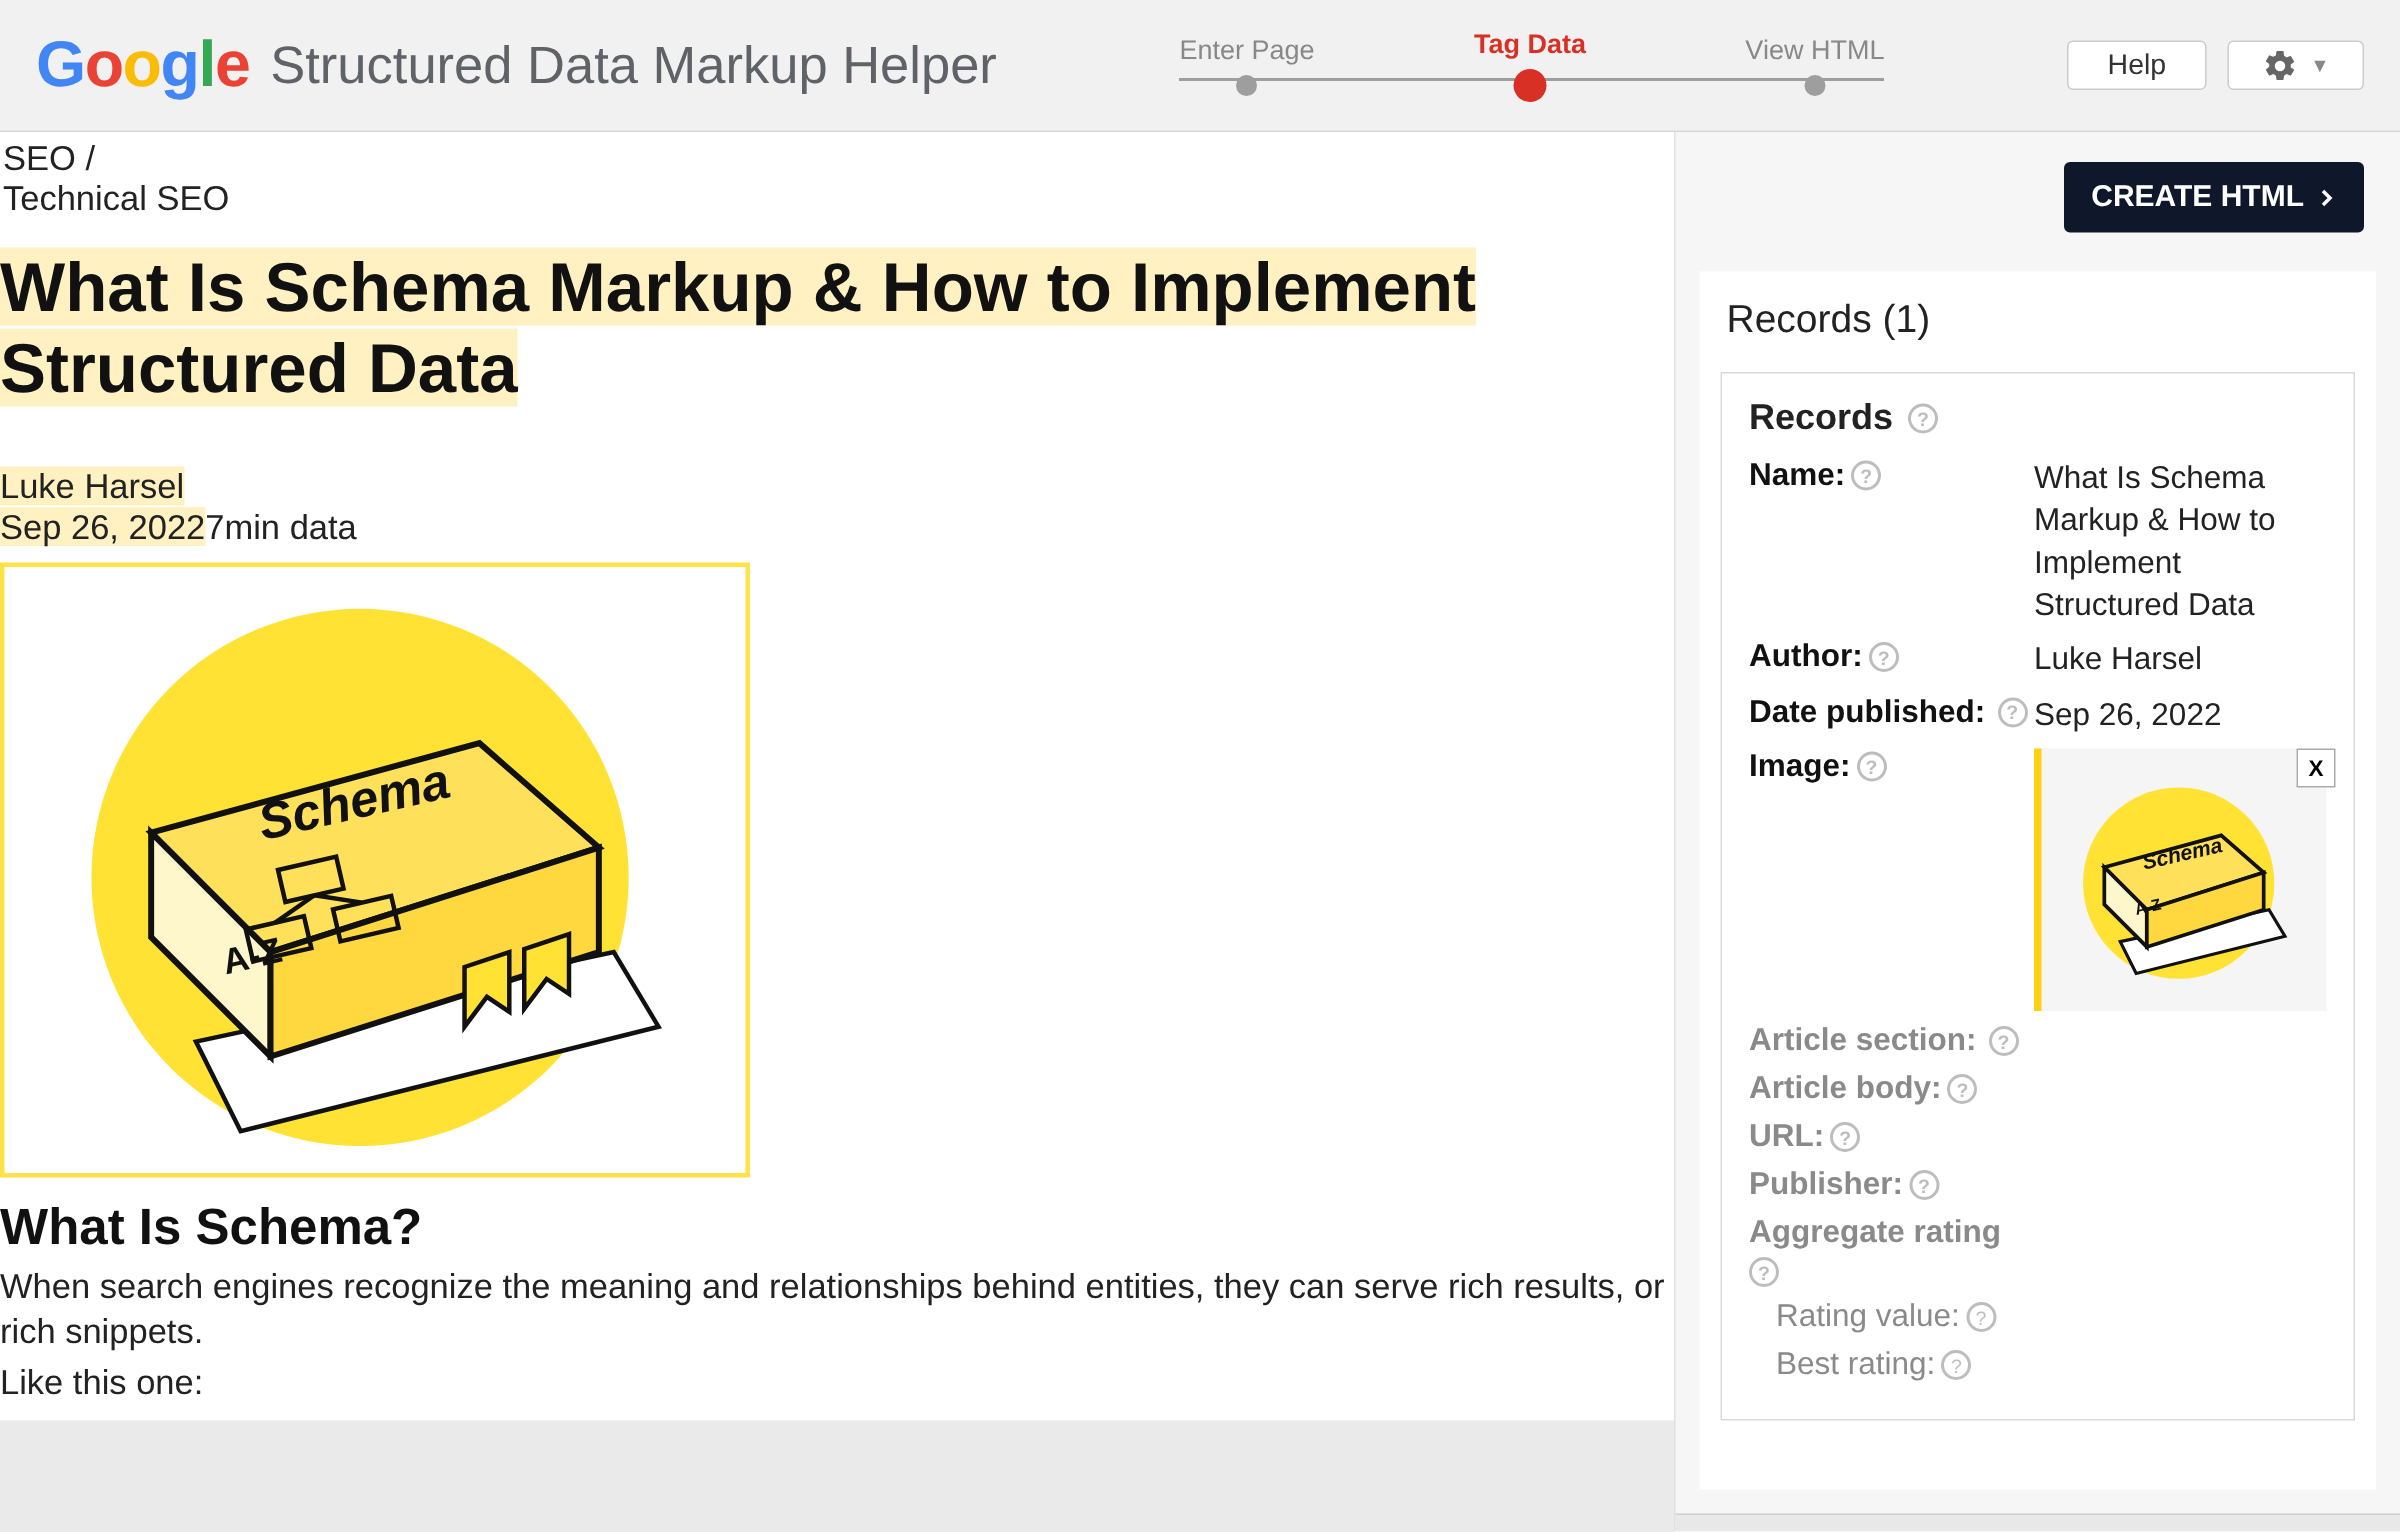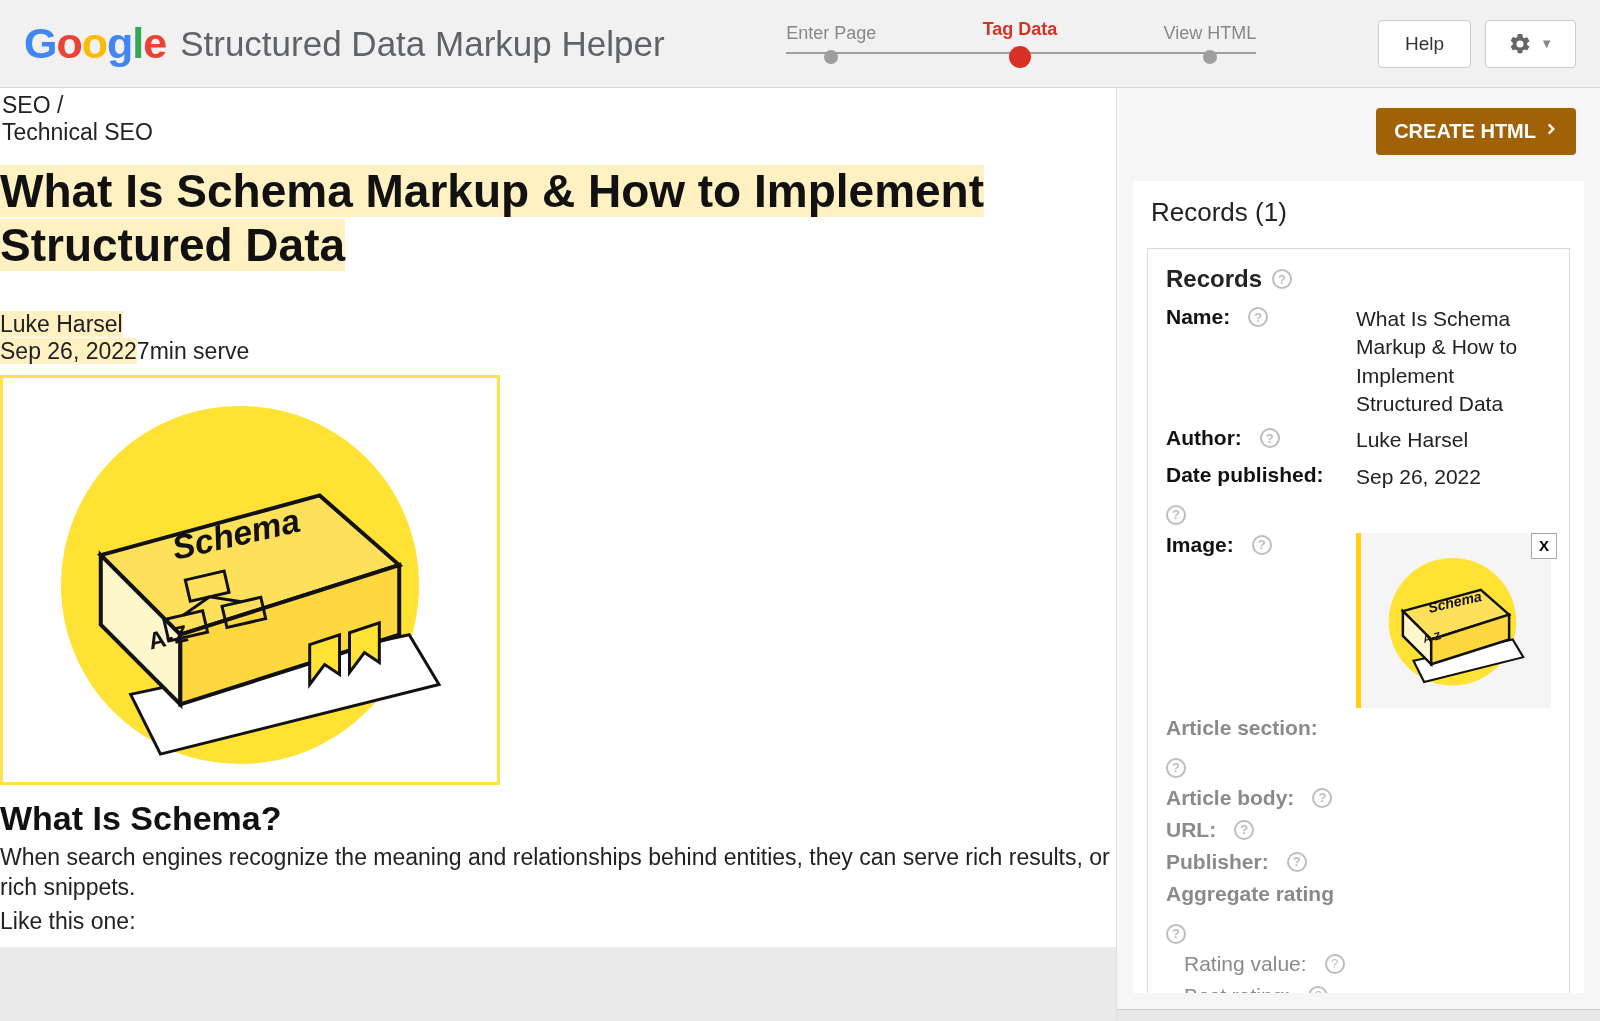--- a/index.html
+++ b/index.html
@@ -26,21 +26,21 @@
   .stepper { flex: 1; display:flex; justify-content:center; align-items:center; position:relative; margin: 0 40px; }
   .step-track { position:relative; width:470px; display:flex; justify-content:space-between; align-items:center; }
   .step-line { position:absolute; top:50%; left:0; right:0; height:2px; background:#9e9e9e; transform:translateY(8px); }
   .step { display:flex; flex-direction:column; align-items:center; position:relative; z-index:1; }
   .step-label { font-size:18px; color:#888; margin-bottom:6px; }
   .step.active .step-label { color:#d93025; font-weight:bold; }
   .step-dot { width:14px; height:14px; border-radius:50%; background:#9e9e9e; }
   .step.active .step-dot { width:22px; height:22px; background:#d93025; }
   
   .header-buttons { display:flex; gap:14px; }
-  .hbtn { background:#fff; border:1px solid #ccc; border-radius:4px; height:48px; display:flex; align-items:center; justify-content:center; font-size:19px; color:#333; padding:0 26px; cursor:pointer; }
+  .hbtn { background:#fff; border:1px solid #ccc; border-radius:4px; height:33px; display:flex; align-items:center; justify-content:center; font-size:19px; color:#333; padding:0 26px; cursor:pointer; }
   .gear-btn { padding:0 22px; }
   .gear-icon { width:24px; height:24px; fill:#666; }
   .caret { font-size:13px; color:#888; margin-left:8px; }
   
   
   .body { display:flex; height:calc(1021px - 88px); }
   .content { flex:1; overflow:auto; background:#fff; position:relative; }
   
   .breadcrumb { font-size:23px; color:#222; padding:4px 2px 0 2px; }
   
@@ -57,30 +57,30 @@
   
   .section-h2 { font-size:34px; font-weight:700; margin-top:14px; color:#111; }
   .para { font-size:23px; line-height:1.32; color:#222; margin-top:4px; }
   
   
   .search-mock { margin-top:10px; background:#eaeaea; height:92px; display:flex; align-items:center; padding:0 20px; }
   
   
   .sidebar { width:484px; background:#f6f6f6; border-left:1px solid #e0e0e0; display:flex; flex-direction:column; }
   .sb-top { padding:20px 24px 10px 0; display:flex; justify-content:flex-end; background:transparent; }
-  .create-btn { background:#a16207; color:#fff; font-weight:bold; font-size:20px; border:none; border-radius:4px; padding:12px 18px; display:flex; align-items:flex-start; gap:8px; cursor:pointer; }
+  .create-btn { background:#0f172a; color:#fff; font-weight:bold; font-size:20px; border:none; border-radius:4px; padding:12px 18px; display:flex; align-items:center; gap:8px; cursor:pointer; }
   
   .records-panel { background:#fff; margin:16px; flex:1; overflow:auto; }
   .records-header { font-size:26px; padding:16px 18px; color:#222; }
   
   .record-card { border:1px solid #d9d9d9; margin:4px 14px 14px 14px; padding:16px 18px; }
   .record-title { font-size:24px; font-weight:600; color:#222; display:flex; align-items:center; gap:10px; margin-bottom:12px; }
   
   .field-row { display:flex; align-items:flex-start; margin:8px 0; }
-  .field-label { width:190px; font-size:21px; font-weight:700; color:#111; display:flex; align-items:center; gap:18px; flex-wrap:wrap; }
+  .field-label { width:190px; font-size:21px; font-weight:700; color:#111; display:flex; align-items:center; gap:4px; flex-wrap:wrap; }
   .field-value { flex:1; font-size:21px; color:#222; line-height:1.35; }
   
   .field-row.empty .field-label { color:#8a8a8a; font-weight:700; }
   .field-row.sub .field-label { width:auto; color:#8a8a8a; font-weight:400; margin-left:18px; font-size:21px; }
   
   .help-circ { width:20px; height:20px; border:2px solid #bdbdbd; border-radius:50%; display:inline-flex; align-items:center; justify-content:center; font-size:13px; color:#bdbdbd; line-height:1; }
   
   .image-thumb-wrap { flex:1; position:relative; border-left:5px solid #ffcf11; background:#f5f5f5; height:175px; display:flex; align-items:center; justify-content:center; }
   .remove-x { position:absolute; right:-6px; top:0; width:26px; height:26px; background:#fff; border:1px solid #aaa; font-size:15px; font-weight:bold; display:flex; align-items:center; justify-content:center; cursor:pointer; }
   
@@ -143,21 +143,21 @@
       <span>Technical SEO</span>
     </div>
 
     <h1 class="article-title">
       <span class="highlight">What Is Schema Markup &amp; How to Implement</span><br>
       <span class="highlight">Structured Data</span>
     </h1>
 
     <div class="byline">
       <span class="hl">Luke Harsel</span><br>
-      <span class="hl">Sep 26, 2022</span><span>7min serve</span>
+      <span class="hl">Sep 26, 2022</span><span>7min data</span>
     </div>
 
     <div class="hero">
       <svg class="book-svg" viewBox="0 0 480 390">
         <circle cx="230" cy="200" r="180" fill="#ffe233"></circle>
 
         <polygon points="120,310 400,250 430,300 150,370" fill="#ffffff" stroke="#111" stroke-width="3"></polygon>
 
         <polygon points="90,170 310,110 390,180 170,250" fill="#ffe05a" stroke="#111" stroke-width="4"></polygon>
         <polygon points="90,170 170,250 170,320 90,240" fill="#fff7cc" stroke="#111" stroke-width="4"></polygon>

